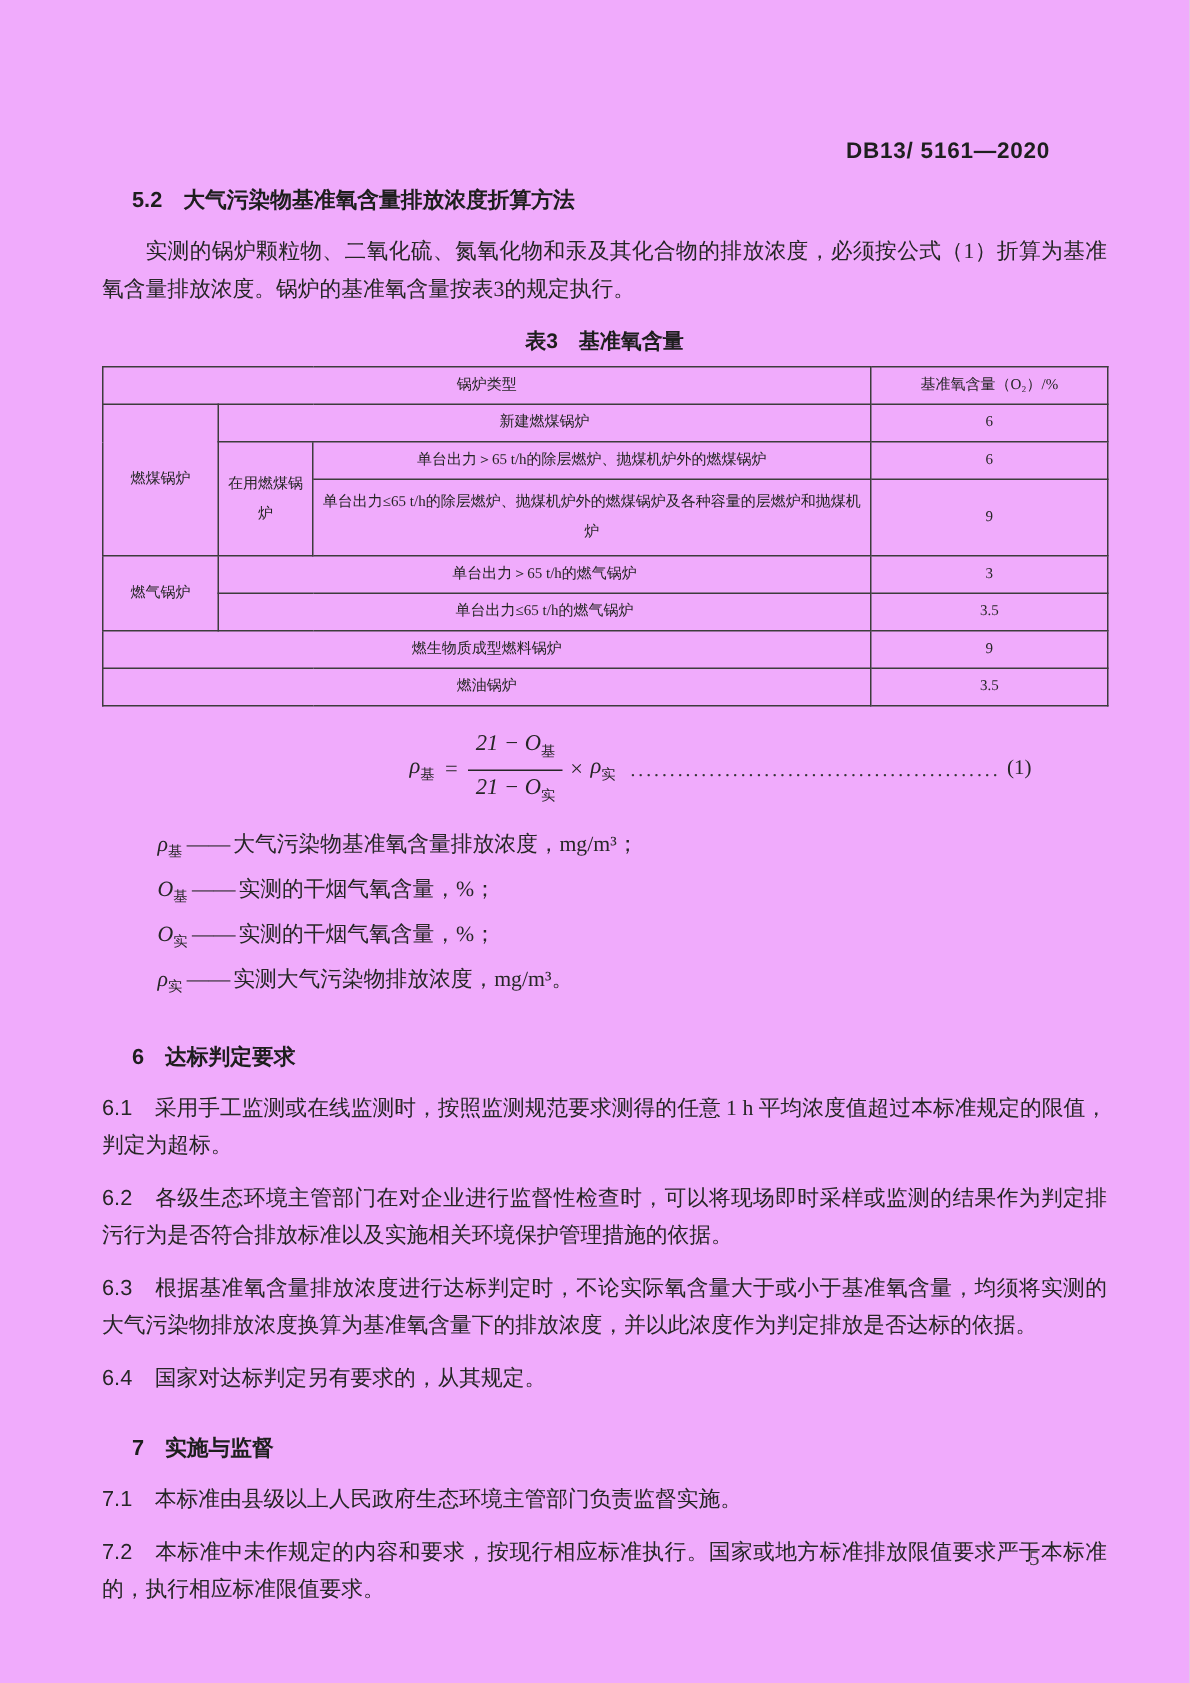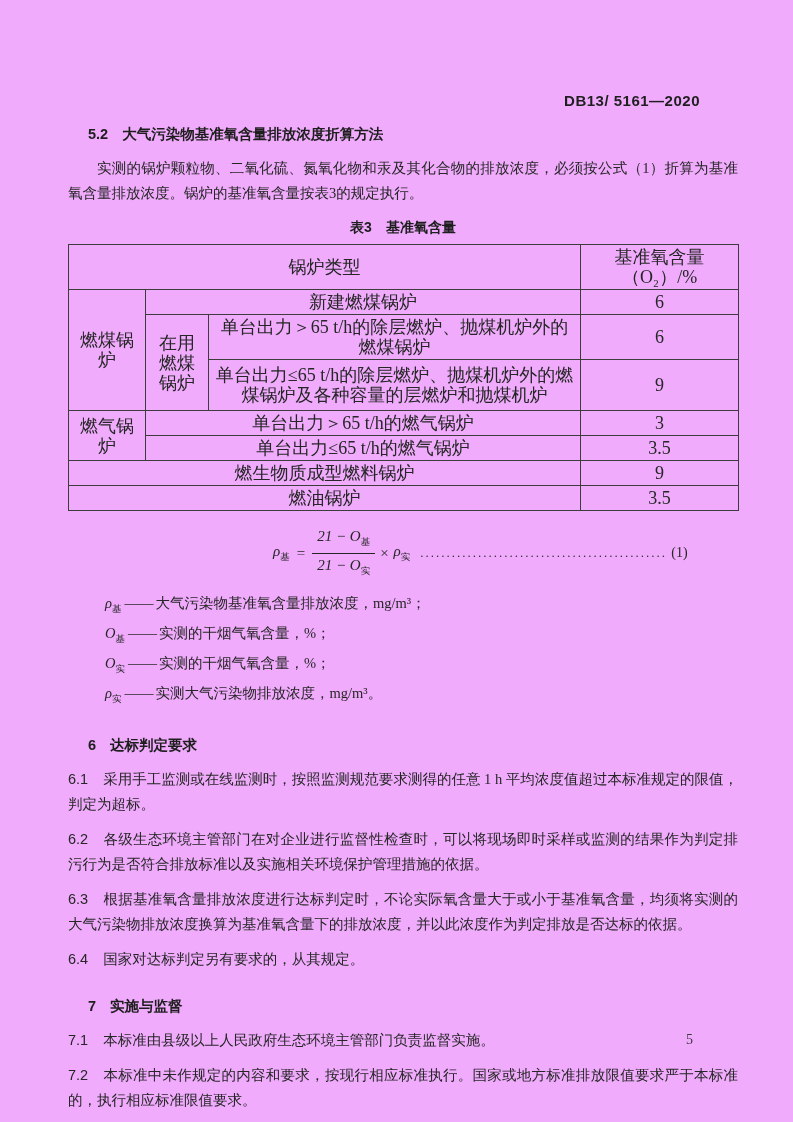--- a/index.html
+++ b/index.html
@@ -49,21 +49,21 @@
     font-size:14px;
     line-height:22px;
     color:#1e1e1e;
   }
   .table-caption .cap-gap { display:inline-block; width:14px; }
   table.t3 {
     width:670px;
     margin-top:6px;
     border-collapse:collapse;
     table-layout:fixed;
-    font-size:18px;
+    font-size:10px;
     color:#262626;
   }
   table.t3 td {
     border:1px solid #3c3c3c;
     text-align:center;
     vertical-align:middle;
     padding:2px 6px;
     line-height:20px;
   }
   table.t3 .tall td { height:46px; }

